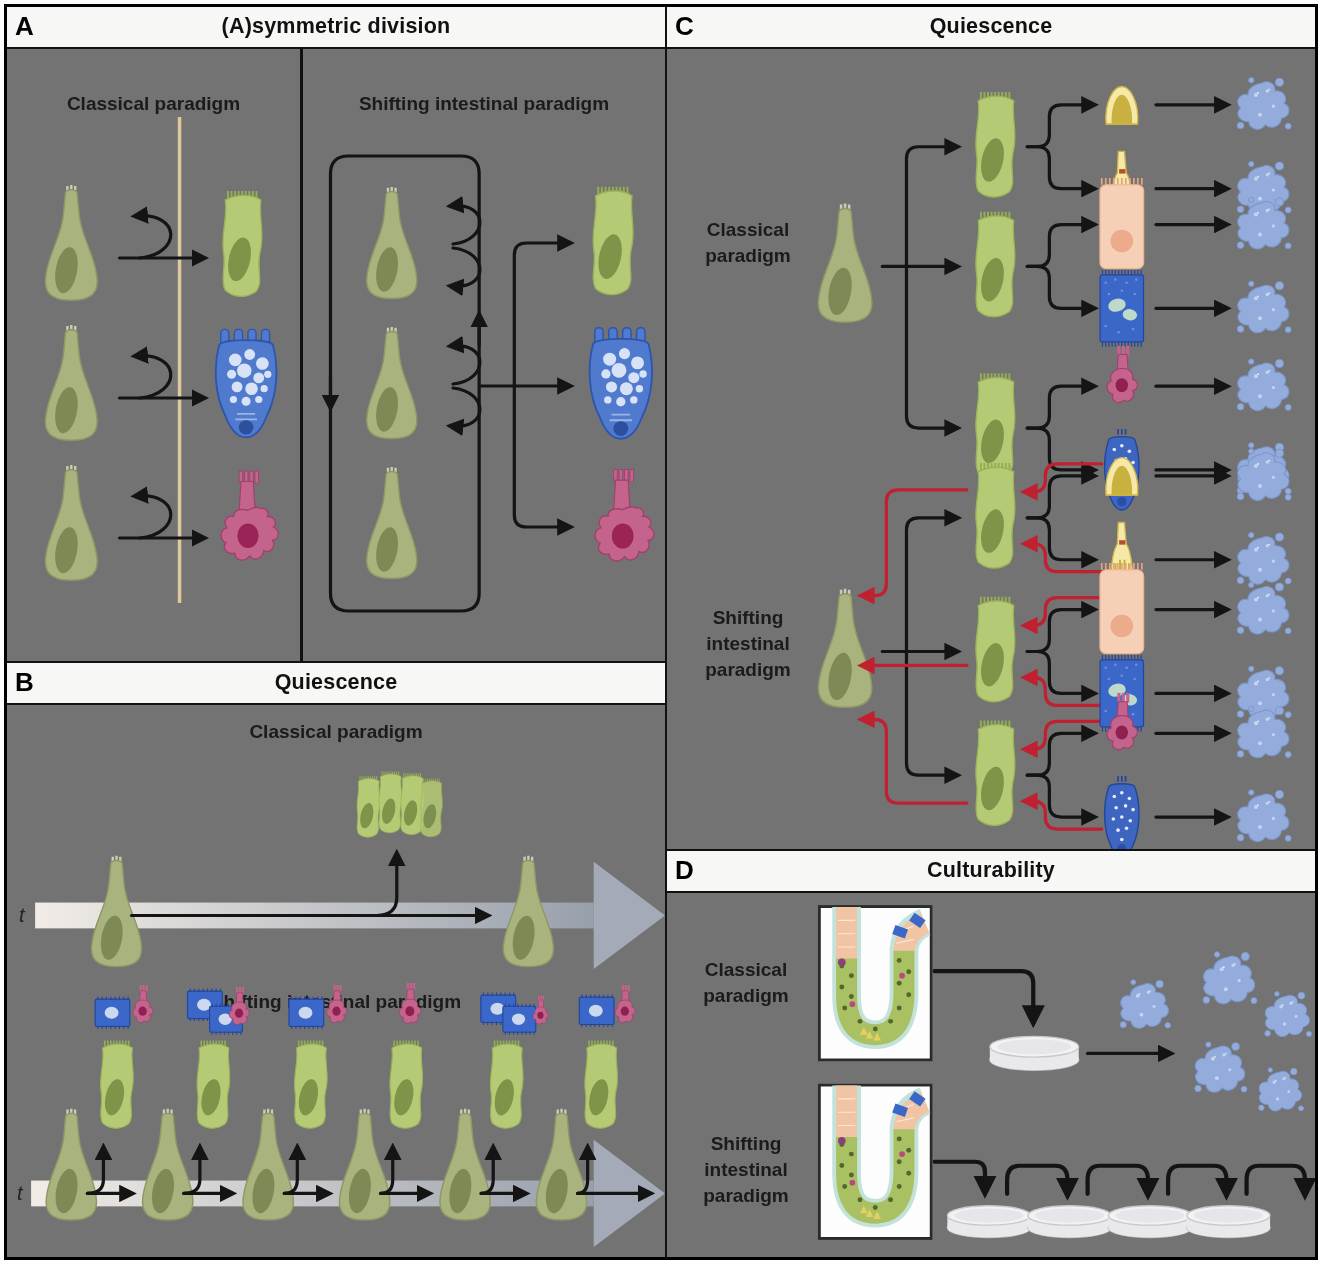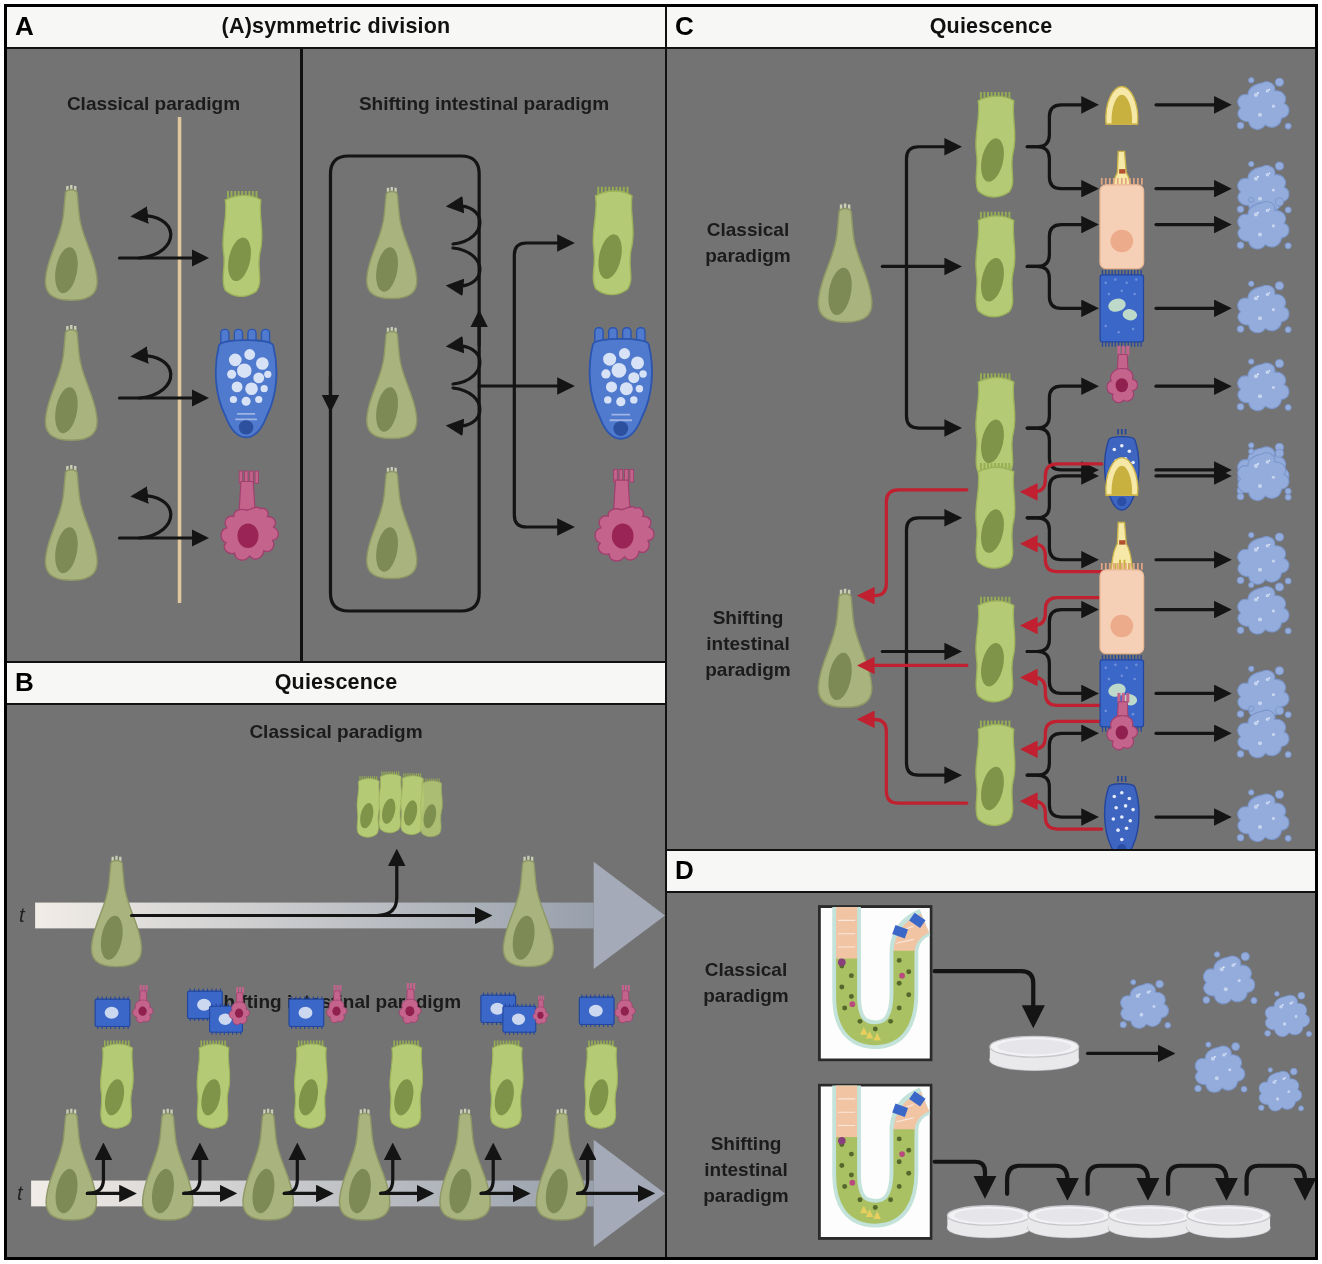--- a/index.html
+++ b/index.html
@@ -438,20 +438,21 @@
             <use href="#s-apop" x="562" y="656" width="60" height="60"></use>
             <use href="#s-apop" x="562" y="740" width="60" height="60"></use>
           </g>
         </svg>
       </div>
     </section>
 
     <section id="panelD">
       <div class="phead">
         <span class="letter">D</span>
+        <span class="ptitle">Culturability</span>
       </div>
       <div class="pcontent">
         <div class="sidelabel lab-d1">Classical paradigm</div>
         <div class="sidelabel lab-d2">Shifting intestinal paradigm</div>
         <svg class="diagram" viewBox="0 0 644 363" preserveAspectRatio="none">
           <g>
             <use href="#s-crypt" x="150" y="12" width="114" height="156"></use>
             <path class="kt" d="M266,78 H352 Q364,78 364,90 V128" marker-end="url(#ab)"></path>
             <use href="#s-dish" x="318" y="136" width="94" height="44"></use>
             <path class="ka" d="M418,160 H500" marker-end="url(#ab)"></path>

